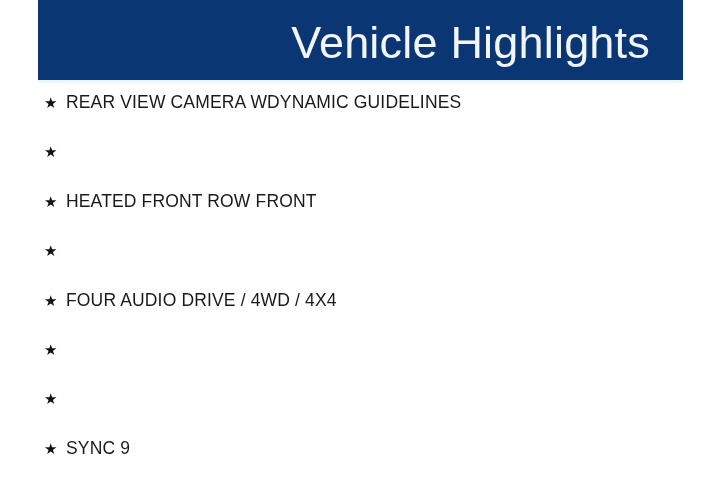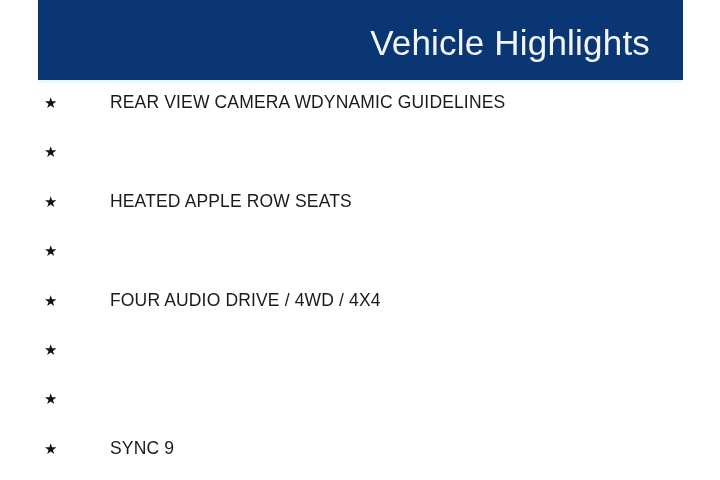--- a/index.html
+++ b/index.html
@@ -43,21 +43,21 @@
     left: 38px;
     top: 80px;
     width: 645px;
     height: 3px;
     background: #eaf7fd;
   }
 
   #page-title {
     color: #f2f6fb;
     font-family: "Liberation Sans", sans-serif;
-    font-size: 35px;
+    font-size: 45px;
     font-weight: 400;
     letter-spacing: 0.2px;
     line-height: 1;
     padding-right: 33px;
     padding-top: 4px;
     white-space: nowrap;
   }
 
   
   #highlights-list {
@@ -87,21 +87,20 @@
     padding-top: 1px;
   }
 
   .highlight-label {
     color: #1a1a1a;
     font-family: "Liberation Sans", sans-serif;
     font-size: 17.5px;
     font-weight: 400;
     line-height: 20px;
     letter-spacing: 0.15px;
-    margin-left: 44px;
   }
 </style>
 </head>
 <body>
 
 <div id="slide">
 
   <div id="header-band">
     <div id="page-title">Vehicle Highlights</div>
   </div>
@@ -114,21 +113,21 @@
       <span class="bullet-star">★</span>
       <span class="highlight-label">REAR VIEW CAMERA WDYNAMIC GUIDELINES</span>
     </li>
 
     <li class="highlight-item">
       <span class="bullet-star">★</span>
     </li>
 
     <li class="highlight-item">
       <span class="bullet-star">★</span>
-      <span class="highlight-label">HEATED APPLE ROW SEATS</span>
+      <span class="highlight-label">HEATED FRONT ROW FRONT</span>
     </li>
 
     <li class="highlight-item">
       <span class="bullet-star">★</span>
     </li>
 
     <li class="highlight-item">
       <span class="bullet-star">★</span>
       <span class="highlight-label">FOUR AUDIO DRIVE / 4WD / 4X4</span>
     </li>

